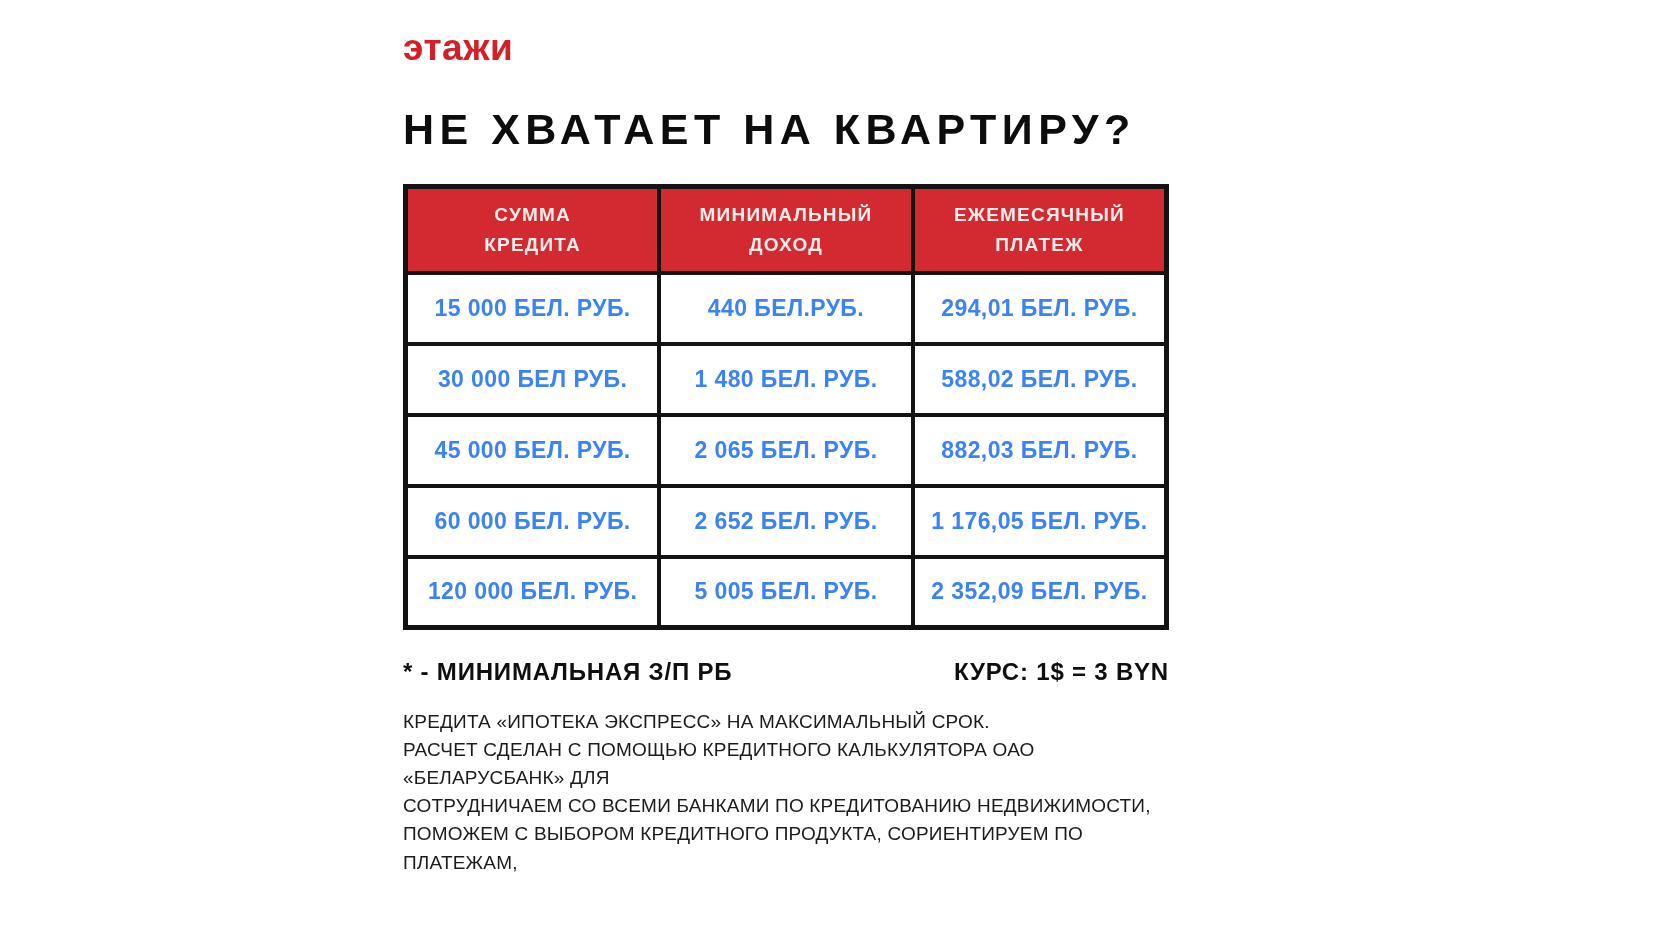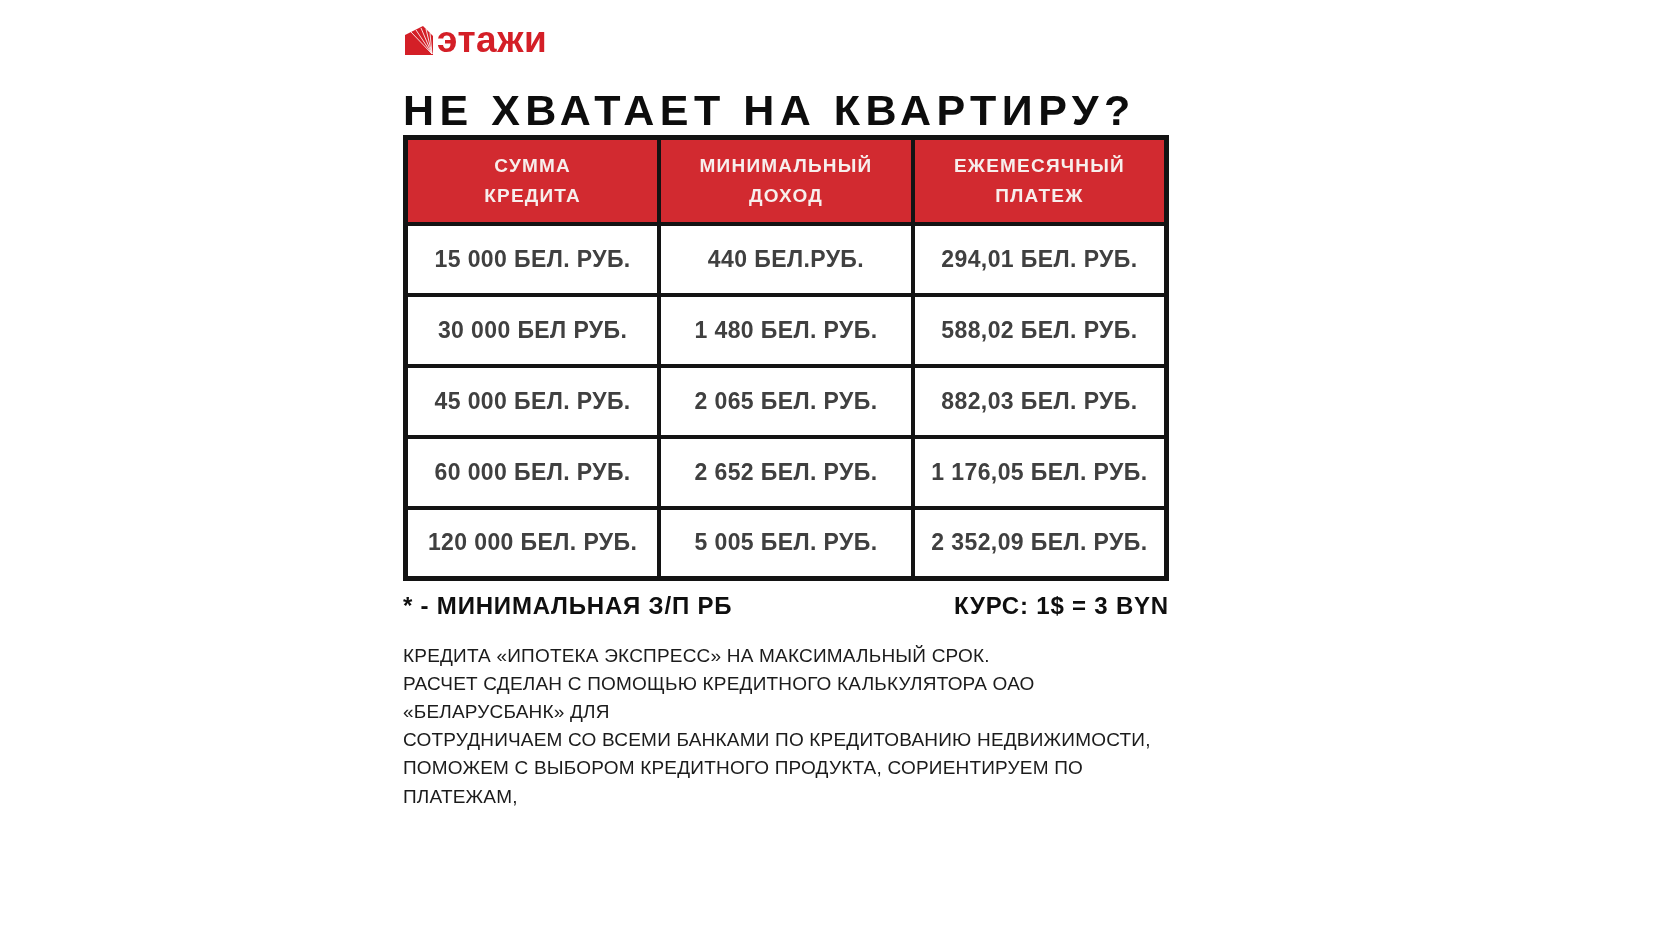--- a/index.html
+++ b/index.html
@@ -12,76 +12,77 @@
     position:relative;
   }
   .canvas { position:absolute; inset:0; background:#ffffff; }
   .content {
     position:absolute;
     left:403px; top:20px;
     width:766px;
   }
 
   
-  .logo-row { display:flex; align-items:center; gap:2px; height:42px; }
+  .logo-row { display:flex; align-items:flex-start; gap:9px; height:42px;flex-direction:column; }
   .logo-icon { width:32px; height:32px; display:block; }
   .logo-text {
     color:#d41f27;
     font-size:37px;
     font-weight:bold;
     letter-spacing:0.5px;
     line-height:1;
     padding-bottom:4px;
   }
 
   
   .page-title {
-    margin-top:24px;
+    margin-top:43px;
     font-size:43px;
     font-weight:800;
     letter-spacing:5.5px;
     color:#0d0d0d;
     white-space:nowrap;
   }
 
   
   table.credit-table {
+    margin-top:30px;
     width:766px;
     border-collapse:collapse;
     table-layout:fixed;
     border:5px solid #131313;
   }
   table.credit-table th {
     background:#d22a30;
     color:#f7eeec;
     font-size:19px;
     font-weight:bold;
     letter-spacing:1.2px;
     height:86px;
     text-align:center;
     vertical-align:middle;
     border:4px solid #131313;
     white-space:pre-line;
     line-height:1.55;
   }
   table.credit-table td {
     background:#ffffff;
-    color:#404040;
+    color:#3b82f6;
     font-size:23px;
     font-weight:bold;
     letter-spacing:0.4px;
     height:71px;
     text-align:center;
     vertical-align:middle;
     border:4px solid #131313;
   }
 
   
   .footnote-row {
-    margin-top:11px;
+    margin-top:28px;
     display:flex;
     justify-content:space-between;
     align-items:baseline;
   }
   .footnote-left, .footnote-right {
     font-size:24px;
     font-weight:bold;
     letter-spacing:0.8px;
     color:#0f0f0f;
   }

